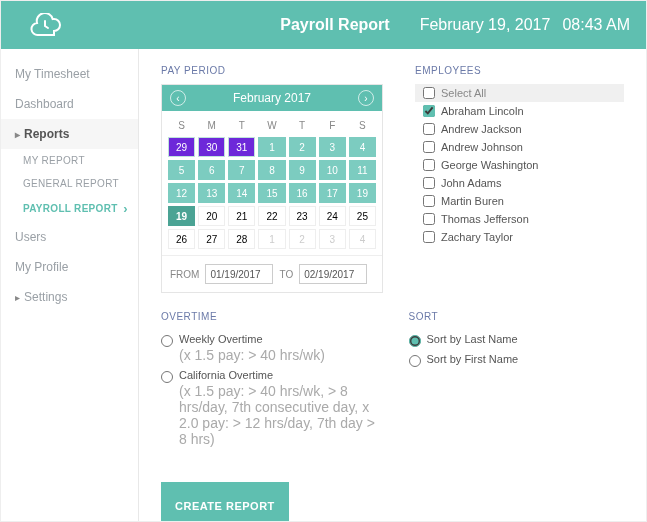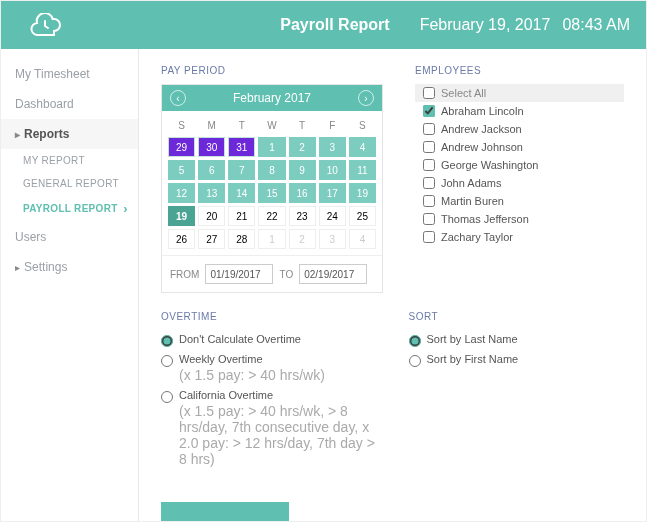--- a/index.html
+++ b/index.html
@@ -68,20 +68,21 @@
           <span class="caret">▸</span>
           <span>Reports</span>
         </div>
       <div class="item sub">MY REPORT</div>
       <div class="item sub">GENERAL REPORT</div>
       <div class="item sub current">
           <span>PAYROLL REPORT</span>
           <span class="chev">›</span>
         </div>
       <div class="item">Users</div>
+      <div class="item">My Profile</div>
       <div class="item">
           <span class="caret">▸</span>
           <span>Settings</span>
         </div>
     </div>
     <div class="main">
       <div class="row">
         <div class="col">
           <div class="section-label">PAY PERIOD</div>
           <div class="cal">
@@ -182,24 +183,20 @@
                 <span>Zachary Taylor</span>
               </div>
             </div>
         </div>
       </div>
       <div class="row">
         <div class="col">
           <div class="section-label">OVERTIME</div>
           <div id="ot-list">
               <label class="radio-item">
-                <input type="radio" name="ot" checked="" style="">
-                <div><span>Don't Calculate Overtime</span></div>
-              </label>
-              <label class="radio-item">
                 <input type="radio" name="ot" style="">
                 <div><span>Weekly Overtime</span><span class="sublabel">(x 1.5 pay: &gt; 40 hrs/wk)</span></div>
               </label>
               <label class="radio-item">
                 <input type="radio" name="ot" style="">
                 <div><span>California Overtime</span><span class="sublabel">(x 1.5 pay: &gt; 40 hrs/wk, &gt; 8 hrs/day, 7th consecutive day, x 2.0 pay: &gt; 12 hrs/day, 7th day &gt; 8 hrs)</span></div>
               </label>
             </div>
         </div>
         <div class="col">

